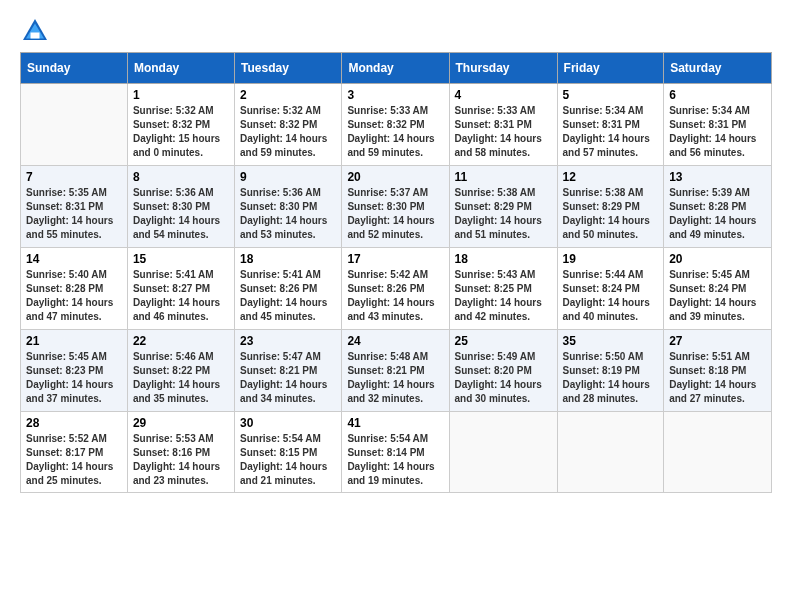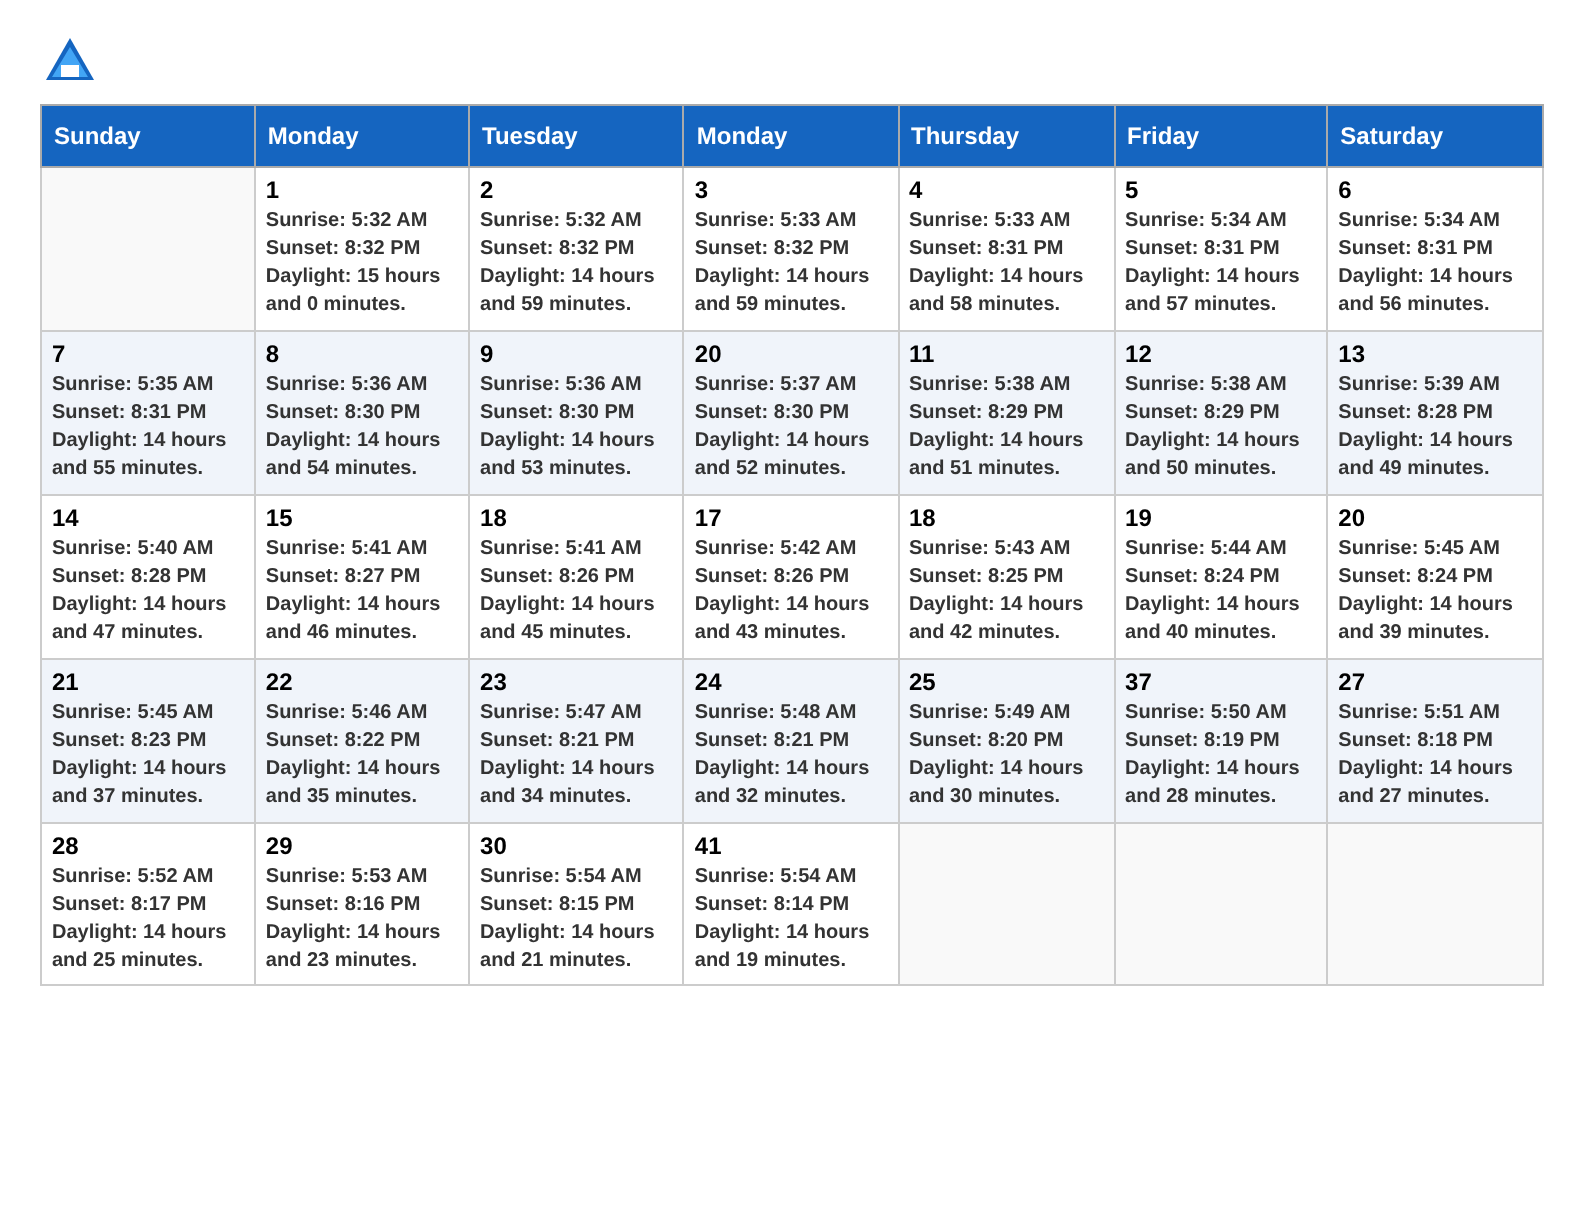--- a/index.html
+++ b/index.html
@@ -230,21 +230,21 @@
           </td>
           <td>
             <span class="day-num">24</span>
             <div class="day-info">Sunrise: 5:48 AM<br>Sunset: 8:21 PM<br>Daylight: 14 hours<br>and 32 minutes.</div>
           </td>
           <td>
             <span class="day-num">25</span>
             <div class="day-info">Sunrise: 5:49 AM<br>Sunset: 8:20 PM<br>Daylight: 14 hours<br>and 30 minutes.</div>
           </td>
           <td>
-            <span class="day-num">37</span>
+            <span class="day-num">35</span>
             <div class="day-info">Sunrise: 5:50 AM<br>Sunset: 8:19 PM<br>Daylight: 14 hours<br>and 28 minutes.</div>
           </td>
           <td>
             <span class="day-num">27</span>
             <div class="day-info">Sunrise: 5:51 AM<br>Sunset: 8:18 PM<br>Daylight: 14 hours<br>and 27 minutes.</div>
           </td>
         </tr>
         <tr>
           <td>
             <span class="day-num">28</span>

